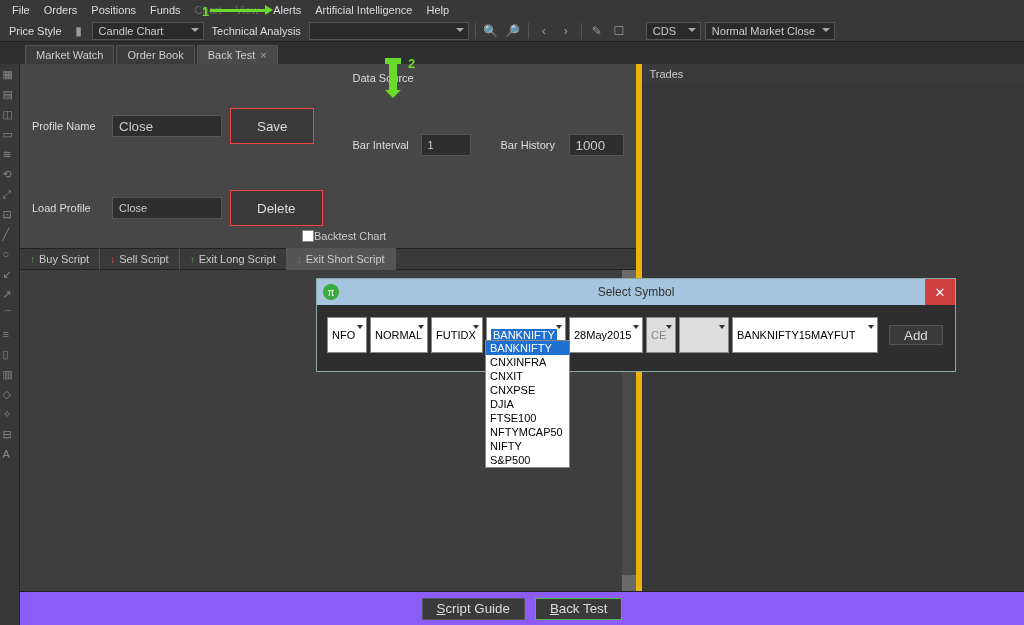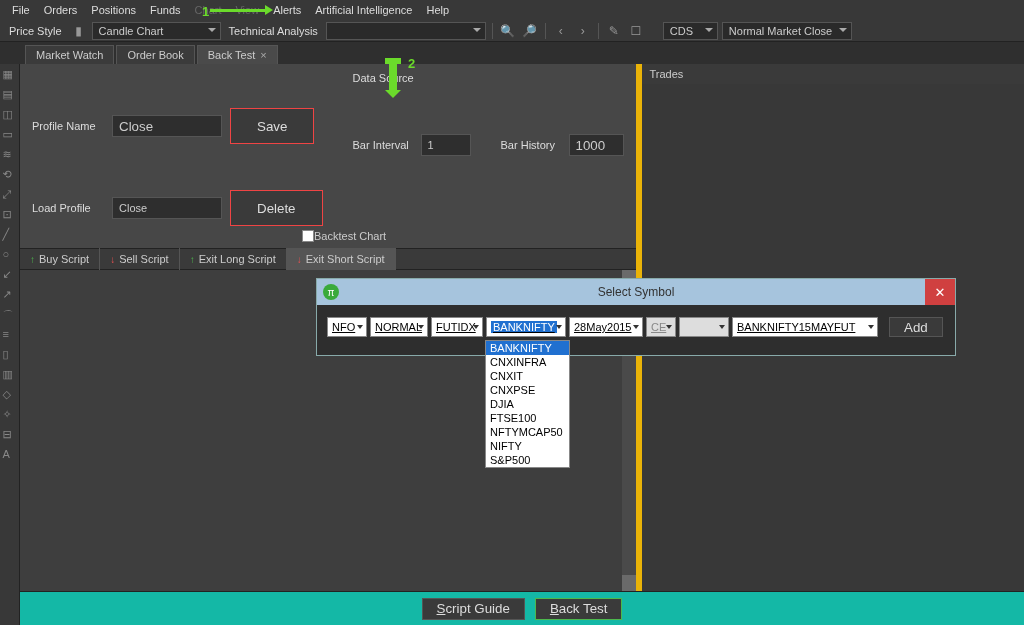--- a/index.html
+++ b/index.html
@@ -45,31 +45,31 @@
 .scripttabs { height: 22px; background: #3a3a3a; display: flex; align-items: center; border-top: 1px solid #222; border-bottom: 1px solid #222; }
 .stab { padding: 0 10px; height: 22px; display: flex; align-items: center; gap: 4px; border-right: 1px solid #555; font-size: 11px; }
 .stab.active { background: #555; }
 .arrup { color: #4db84d; font-size: 10px; }
 .arrdn { color: #e85050; font-size: 10px; }
 
 .editor { flex: 1; background: #3e3e3e; position: relative; }
 .scrolltrack { position: absolute; right: 0; top: 0; bottom: 0; width: 14px; background: #4a4a4a; }
 .scrollthumb { position: absolute; right: 0; width: 14px; background: #6a6a6a; }
 
-.bottombar { position: absolute; left: 20px; right: 0; bottom: 0; height: 34px; background: #14b8a6; display: flex; align-items: center; justify-content: center; gap: 10px; border-top: 1px solid #222; }
+.bottombar { position: absolute; left: 20px; right: 0; bottom: 0; height: 34px; background: #8b5cf6; display: flex; align-items: center; justify-content: center; gap: 10px; border-top: 1px solid #222; }
 .bbtn { background: #3a3a3a; border: 1px solid #555; color: #ddd; height: 22px; padding: 0 14px; cursor: pointer; }
 .bbtn.primary { border: 1px solid #4db84d; }
 .underline { text-decoration: underline; }
 
 .dialog { position: absolute; left: 316px; top: 278px; width: 640px; background: #c0d5e8; border: 1px solid #8aa; }
 .dlgtitle { height: 26px; background: #a6c4dd; display: flex; align-items: center; justify-content: center; position: relative; color: #333; font-size: 12px; }
 .dlgicon { position: absolute; left: 6px; top: 5px; width: 16px; height: 16px; border-radius: 50%; background: #3aaa3a; color: #fff; display: flex; align-items: center; justify-content: center; font-size: 10px; }
 .dlgclose { position: absolute; right: 0; top: 0; width: 30px; height: 26px; background: #d04040; color: #fff; display: flex; align-items: center; justify-content: center; font-size: 13px; }
 .dlgbody { background: #2e2e2e; padding: 12px 10px 18px 10px; display: flex; gap: 3px; align-items: center; }
-.dlgsel { background: #fff; border: 1px solid #888; color: #000; height: 20px; font-size: 11px; padding: 0 16px 0 4px; position: relative; display: inline-flex; align-items: center; text-decoration: underline; }
+.dlgsel { background: #fff; border: 1px solid #888; color: #000; height: 36px; font-size: 11px; padding: 0 16px 0 4px; position: relative; display: inline-flex; align-items: center; }
 .dlgsel .caret2 { position: absolute; right: 3px; top: 7px; width: 0; height: 0; border-left: 3px solid transparent; border-right: 3px solid transparent; border-top: 4px solid #333; }
 .dlgsel.disabled { background: #ddd; color: #888; }
 .dlgsel.highlighted { background: #fff; }
 .dlgsel.highlighted .txt { background: #2070d0; color: #fff; padding: 0 2px; }
 .addbtn { background: #3a3a3a; border: 1px solid #555; color: #ddd; height: 20px; padding: 0 14px; margin-left: 8px; }
 
 .droplist { position: absolute; left: 485px; top: 340px; width: 85px; background: #fff; border: 1px solid #888; z-index: 100; }
 .droplist div { padding: 1px 4px; font-size: 11px; color: #000; }
 .droplist div.sel { background: #2070d0; color: #fff; }
 
@@ -97,21 +97,21 @@
   <span style="color:#666">Chart</span>
   <span style="color:#666">View</span>
   <span>Alerts</span>
   <span>Artificial Intelligence</span>
   <span>Help</span>
 </div>
 
 <div class="toolbar1">
   <span class="label">Price Style</span>
   <span class="iconbtn">▮</span>
-  <div class="dropdown" style="width:129px">
+  <div class="dropdown" style="width:112px">
       <span>Candle Chart</span>
       <span class="caret"></span>
     </div>
   <span class="label">Technical Analysis</span>
   <div class="dropdown" style="width:160px">
       <span></span>
       <span class="caret"></span>
     </div>
   <span class="sep"></span>
   <span class="iconbtn">🔍</span>

